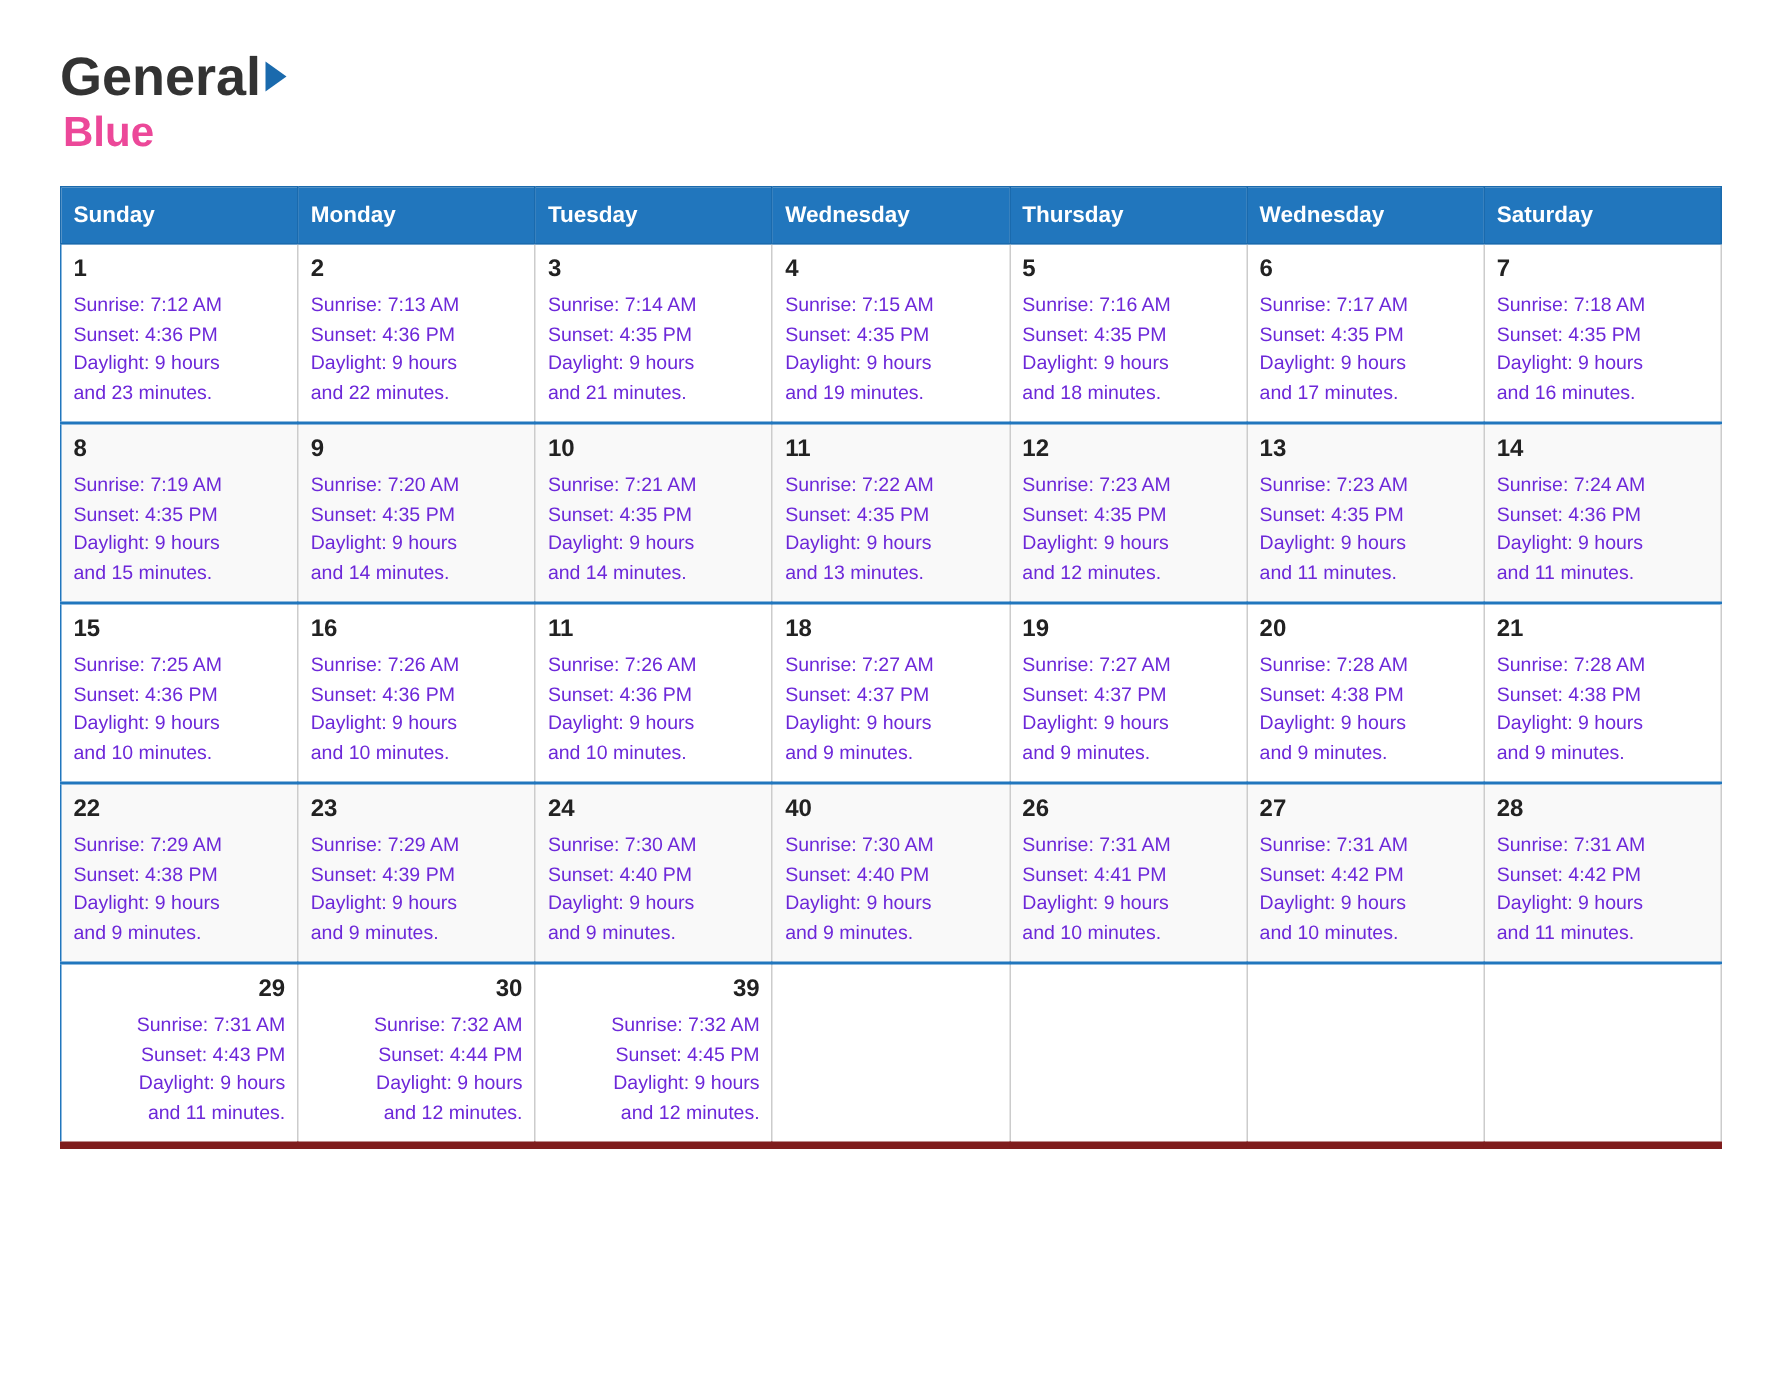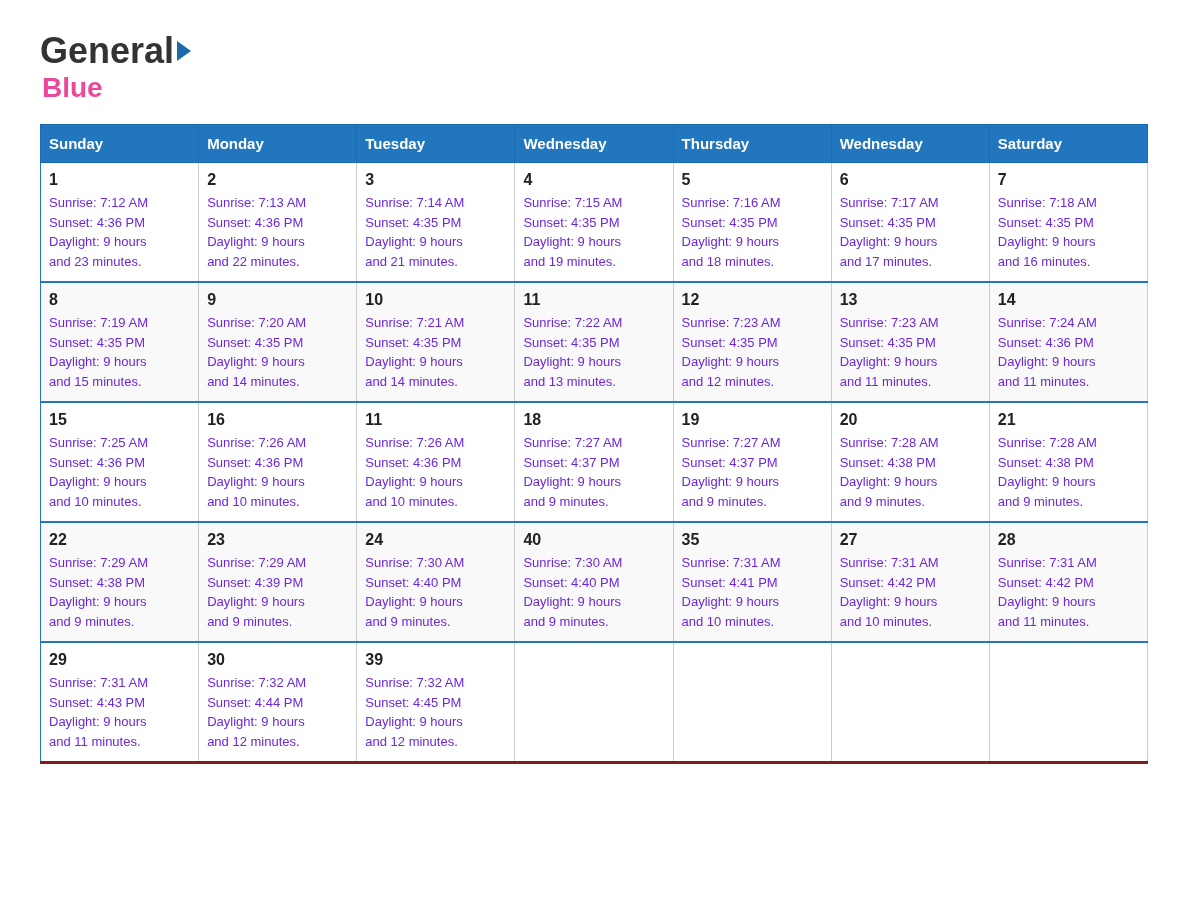--- a/index.html
+++ b/index.html
@@ -92,21 +92,22 @@
       line-height: 1.5;
       color: #6d28d9;
     }
     tbody tr td:first-child {
       border-left: 1px solid #2176bd;
     }
     tbody tr {
       border-bottom: 2px solid #2176bd;
     }
     tbody tr:last-child {
-      border-bottom: 3px solid #7f1d1d;
+      border-bottom: 5px solid #7f1d1d;
+      text-align: right;
     }
   </style>
 </head>
 <body>
 
 <div class="header">
   <div class="logo">
     <div class="logo-text">
       <span class="logo-general">General</span>
       <span class="logo-arrow"></span>
@@ -356,21 +357,21 @@
         <td>
         <span class="day-number">40</span>
         <div class="day-info">
           Sunrise: 7:30 AM<br>
           Sunset: 4:40 PM<br>
           Daylight: 9 hours<br>
           and 9 minutes.
         </div>
       </td>
         <td>
-        <span class="day-number">35</span>
+        <span class="day-number">26</span>
         <div class="day-info">
           Sunrise: 7:31 AM<br>
           Sunset: 4:41 PM<br>
           Daylight: 9 hours<br>
           and 10 minutes.
         </div>
       </td>
         <td>
         <span class="day-number">27</span>
         <div class="day-info">

